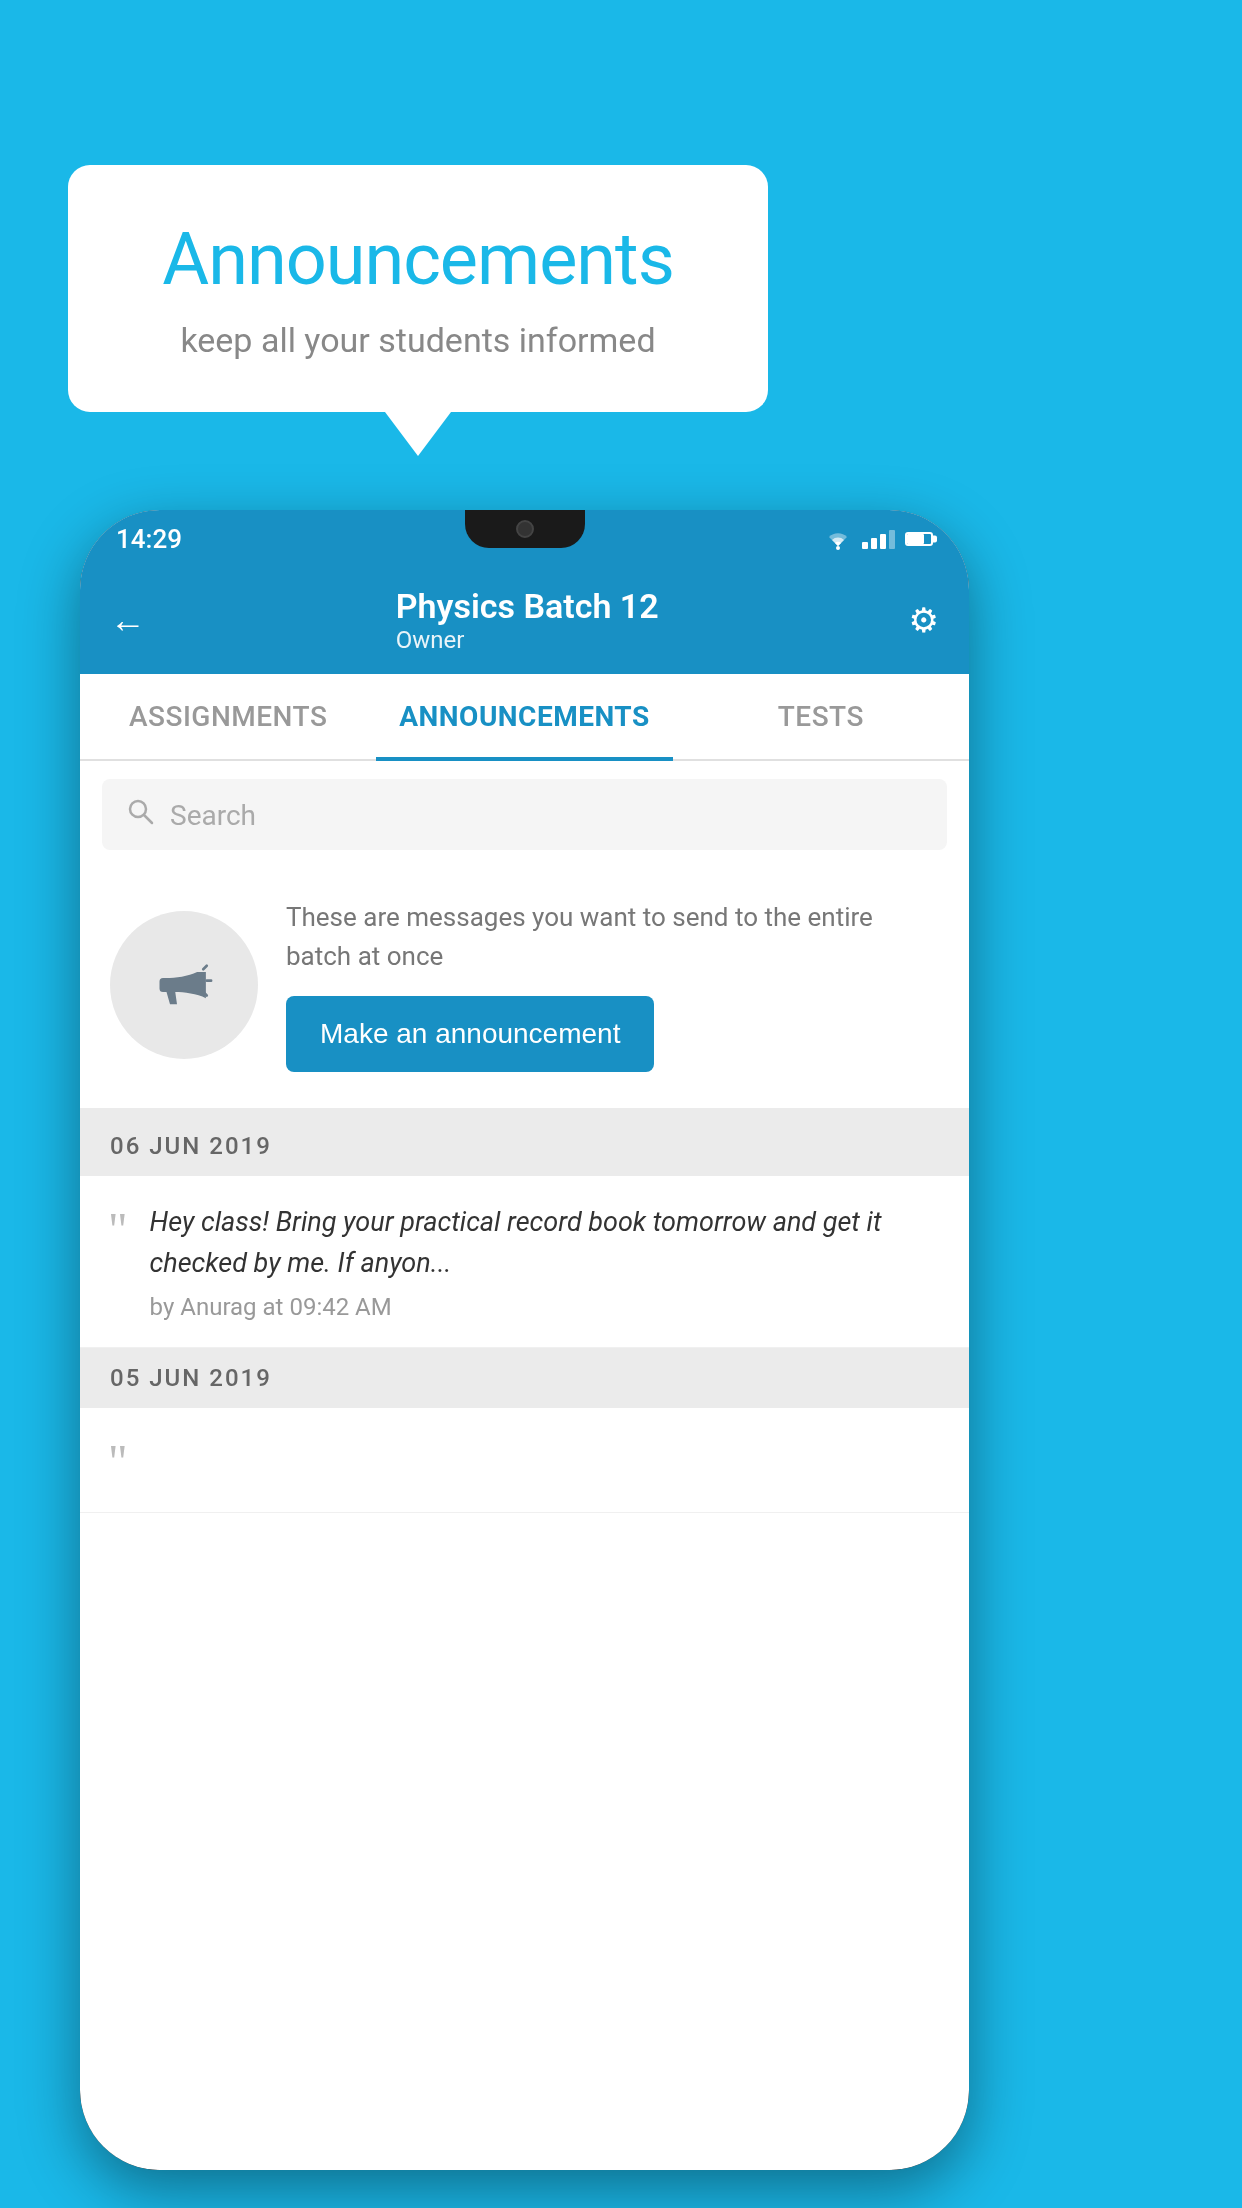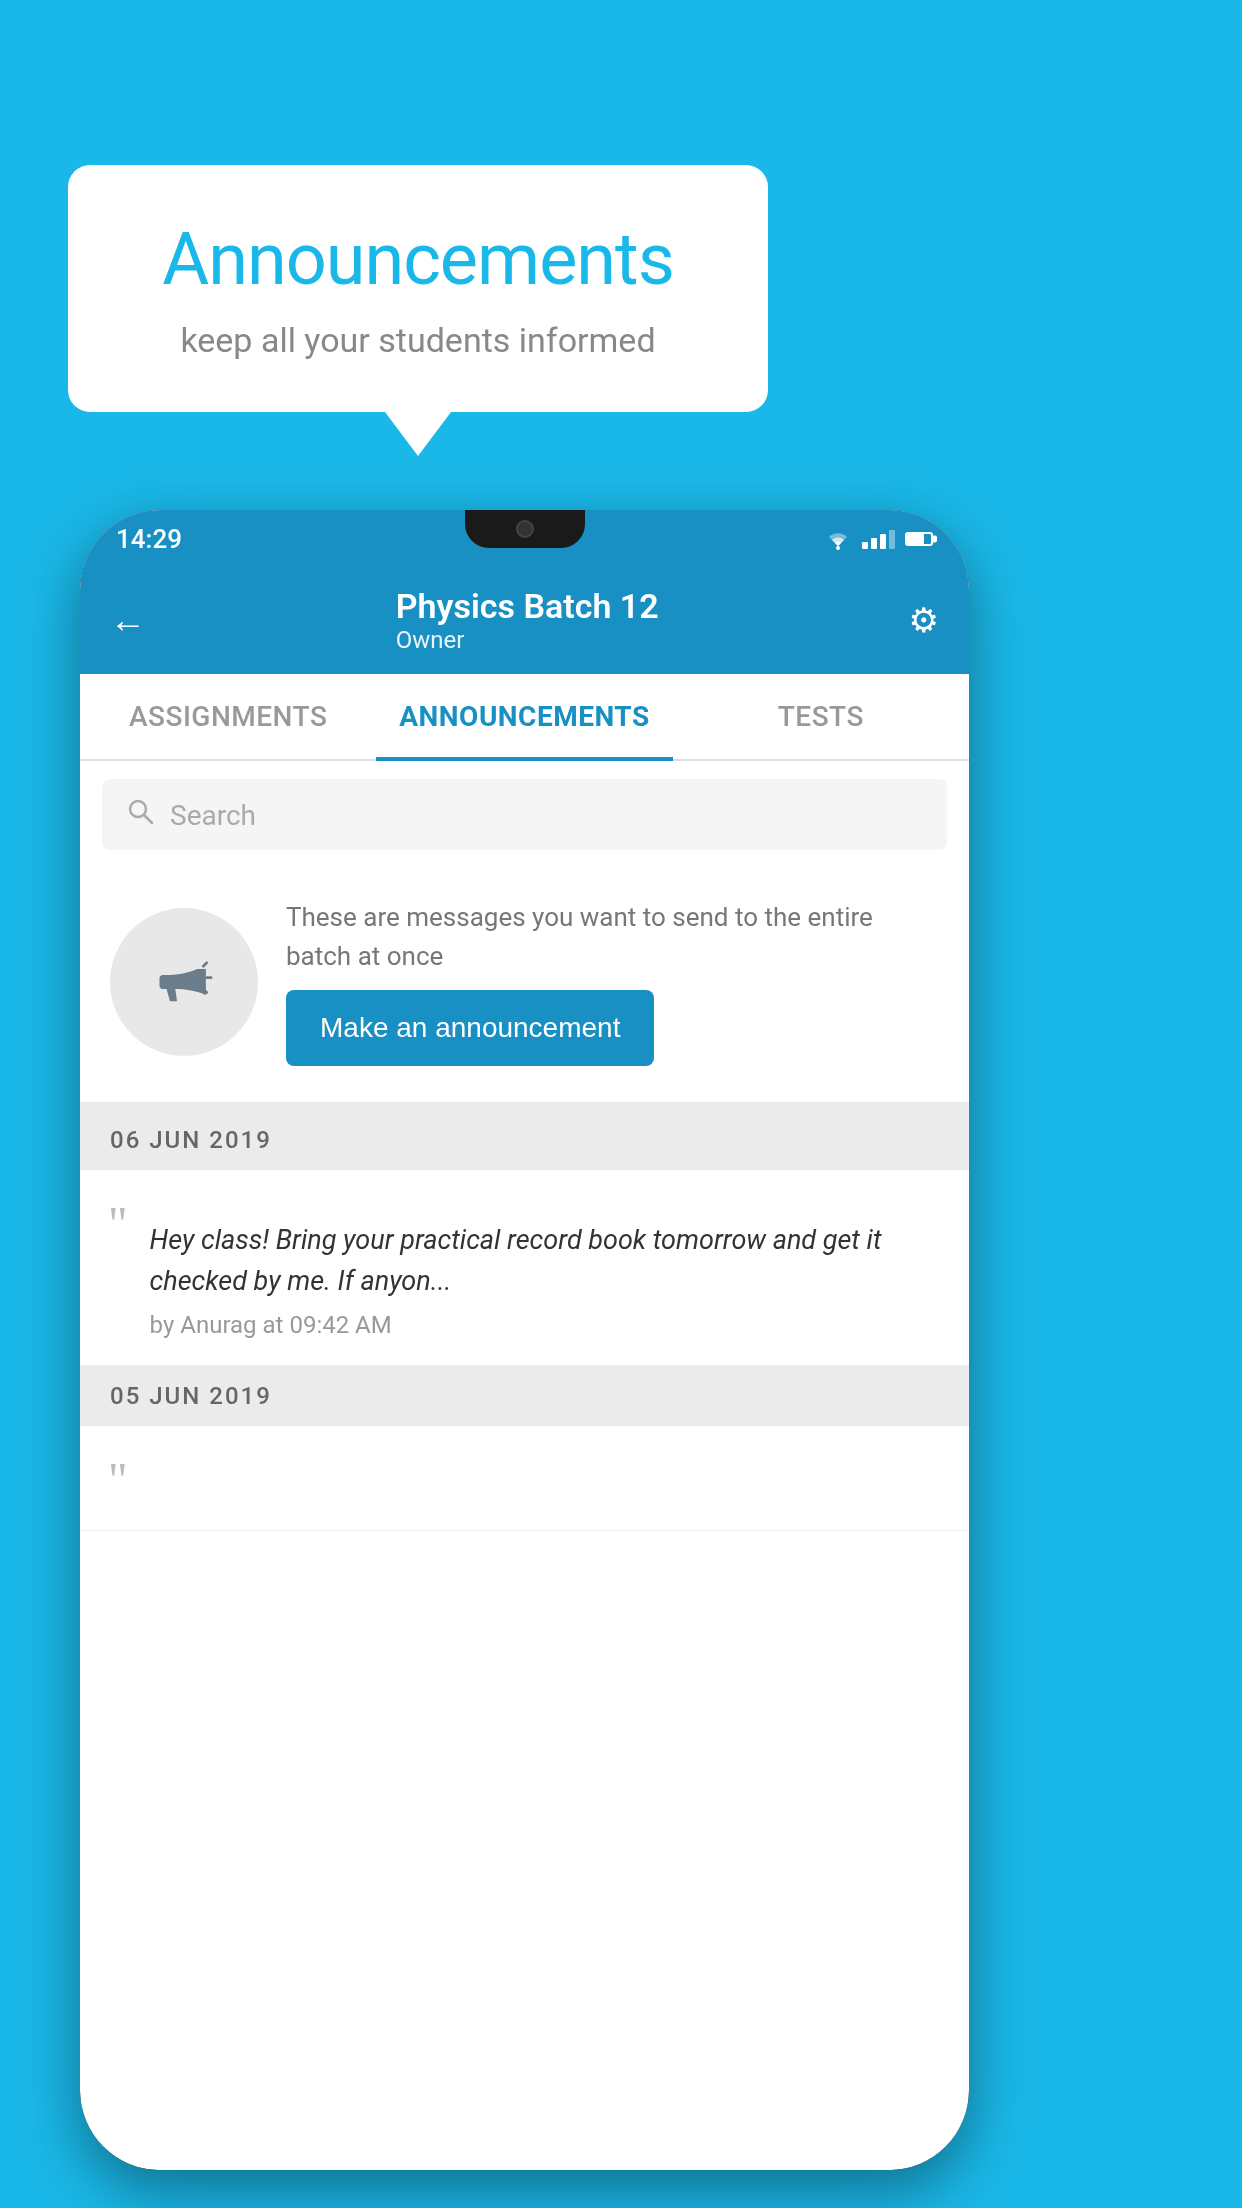--- a/index.html
+++ b/index.html
@@ -227,21 +227,21 @@
       width: 70px;
       height: 70px;
     }
     .promo-text-block {
       flex: 1;
     }
     .promo-description {
       color: #777;
       font-size: 26px;
       line-height: 1.5;
-      margin-bottom: 14px;
+      margin-bottom: 20px;
     }
     .make-announcement-btn {
       background: #1890c4;
       color: #ffffff;
       border: none;
       border-radius: 8px;
       padding: 22px 34px;
       font-size: 28px;
       font-weight: 500;
       cursor: pointer;
@@ -269,21 +269,20 @@
     }
     .quote-icon {
       color: #bbb;
       font-size: 48px;
       line-height: 1;
       margin-top: 4px;
       font-family: Georgia, serif;
     }
     .announcement-content {
       flex: 1;
-      margin-top: 24px;
     }
     .announcement-text {
       color: #333;
       font-size: 27px;
       font-style: italic;
       line-height: 1.5;
       margin-bottom: 10px;
     }
     .announcement-meta {
       color: #999;

